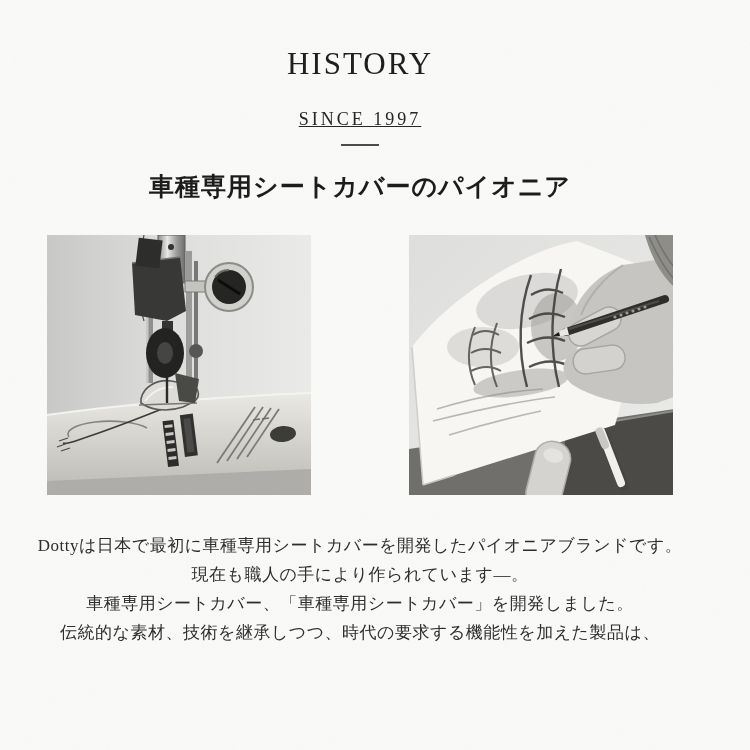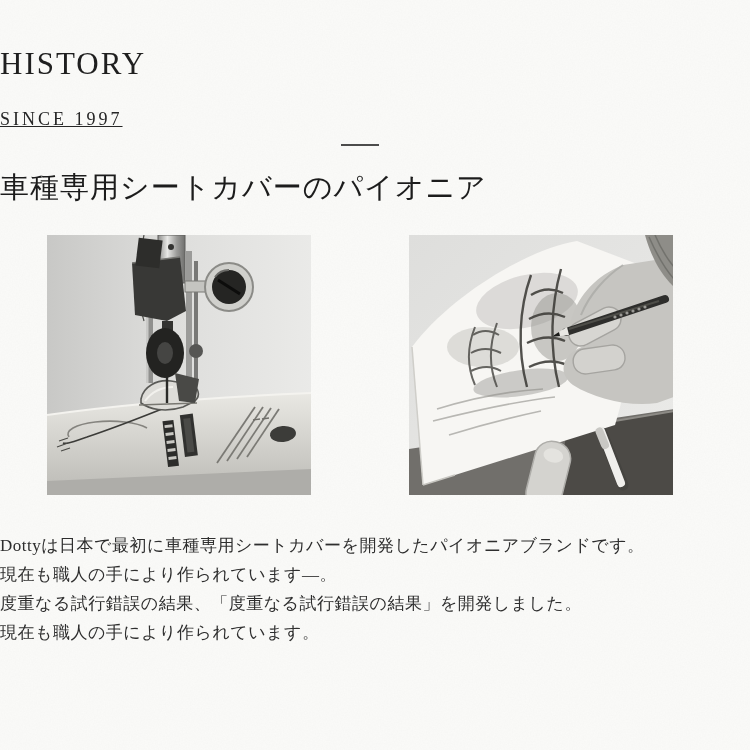--- a/index.html
+++ b/index.html
@@ -12,20 +12,21 @@
   body {
     background: #fbfbf9;
     font-family: "Liberation Serif", "DejaVu Serif", serif;
     color: #2d2d2d;
     position: relative;
   }
   .page {
     position: relative;
     width: 720px;
     height: 750px;
+    text-align: center;
     z-index: 1;
   }
   .texture {
     position: absolute;
     inset: 0;
     z-index: 0;
     pointer-events: none;
   }
   .history-title {
     margin: 0;
@@ -46,22 +47,22 @@
     text-decoration: underline;
   }
   .divider {
     width: 38px;
     height: 2px;
     background: #4c4c4c;
     margin: 16px auto 0 auto;
   }
   .heading-ja {
     margin: 26px 0 0 0;
-    font-size: 29px;
-    font-weight: 400;
+    font-size: 25px;
+    font-weight: 700;
     letter-spacing: 1px;
     line-height: 30px;
     color: #1c1c1c;
   }
   .photo-row {
     margin-top: 33px;
     display: flex;
     justify-content: center;
     gap: 98px;
   }
@@ -247,17 +248,17 @@
         <line x1="192" y1="196" x2="212" y2="248" stroke="#f0efec" stroke-width="8" stroke-linecap="round"></line>
         <line x1="190.5" y1="196.5" x2="196" y2="210" stroke="#c9c8c4" stroke-width="8" stroke-linecap="round"></line>
       </svg>
     </figure>
 
   </div>
 
   <div class="story">
     <div class="story-line">Dottyは日本で最初に車種専用シートカバーを開発したパイオニアブランドです。</div>
     <div class="story-line">現在も職人の手により作られています―。</div>
-    <div class="story-line">度重なる試行錯誤の結果、「度重なる試行錯誤の結果」を開発しました。</div>
-    <div class="story-line">現在も職人の手により作られています。</div>
+    <div class="story-line">車種専用シートカバー、「車種専用シートカバー」を開発しました。</div>
+    <div class="story-line">伝統的な素材、技術を継承しつつ、時代の要求する機能性を加えた製品は、</div>
   </div>
 
 </div>
 
 </body></html>

